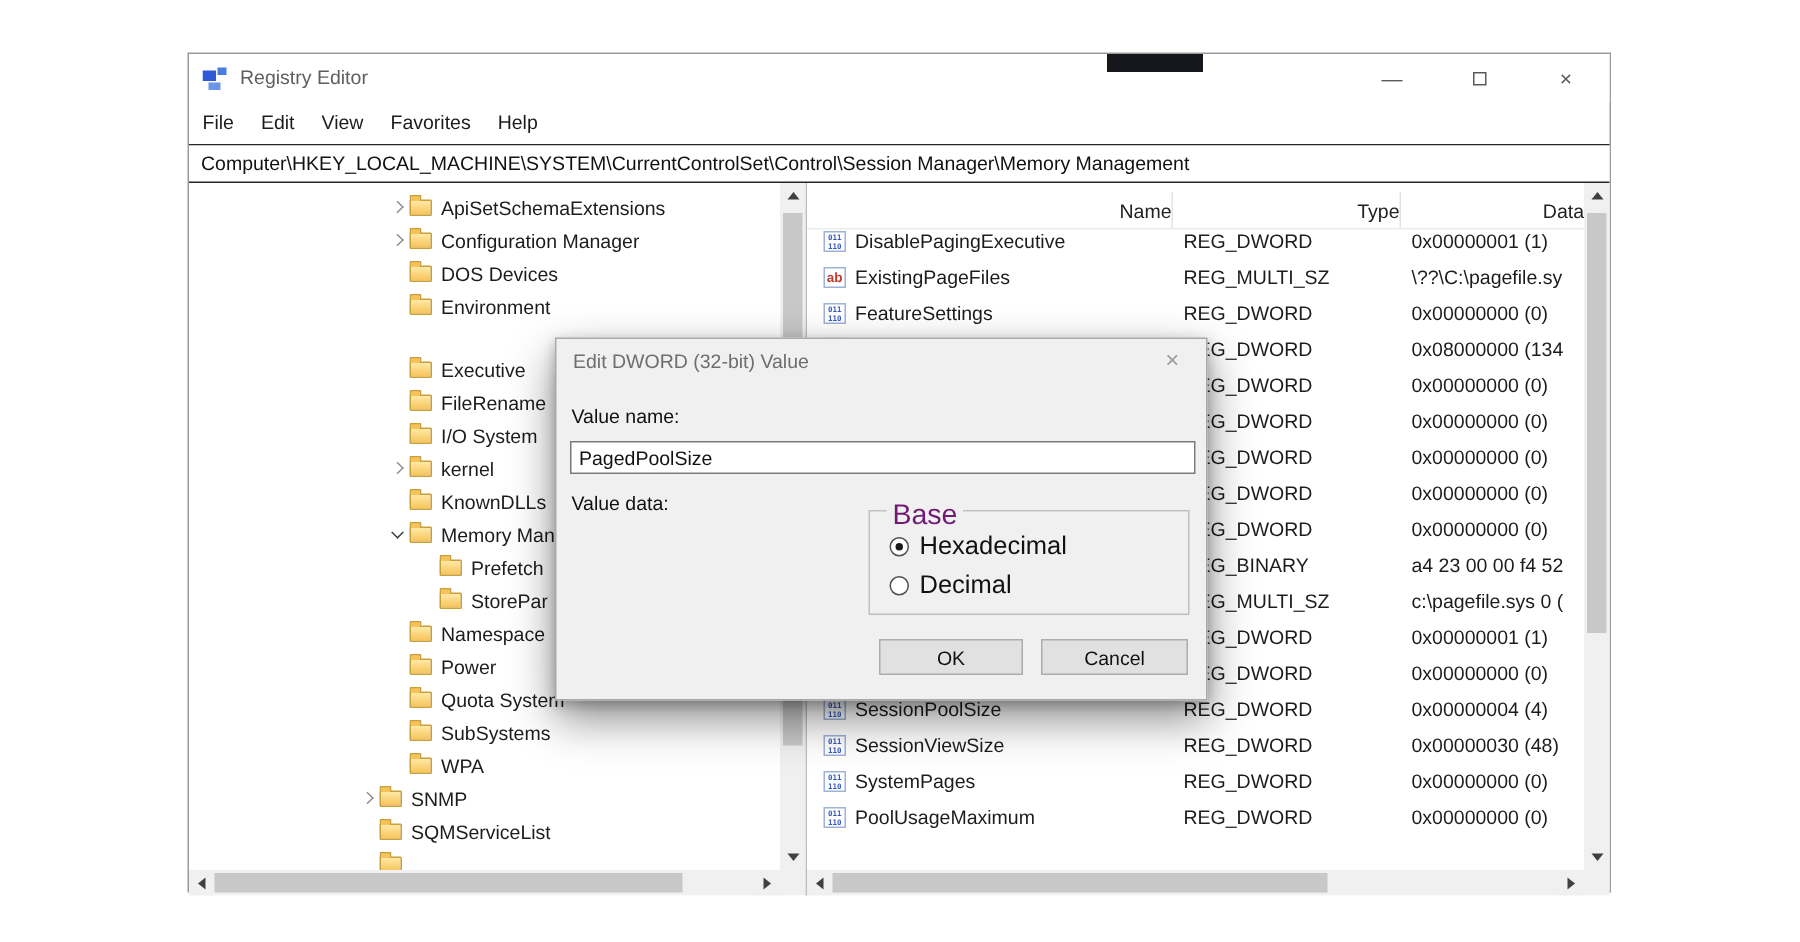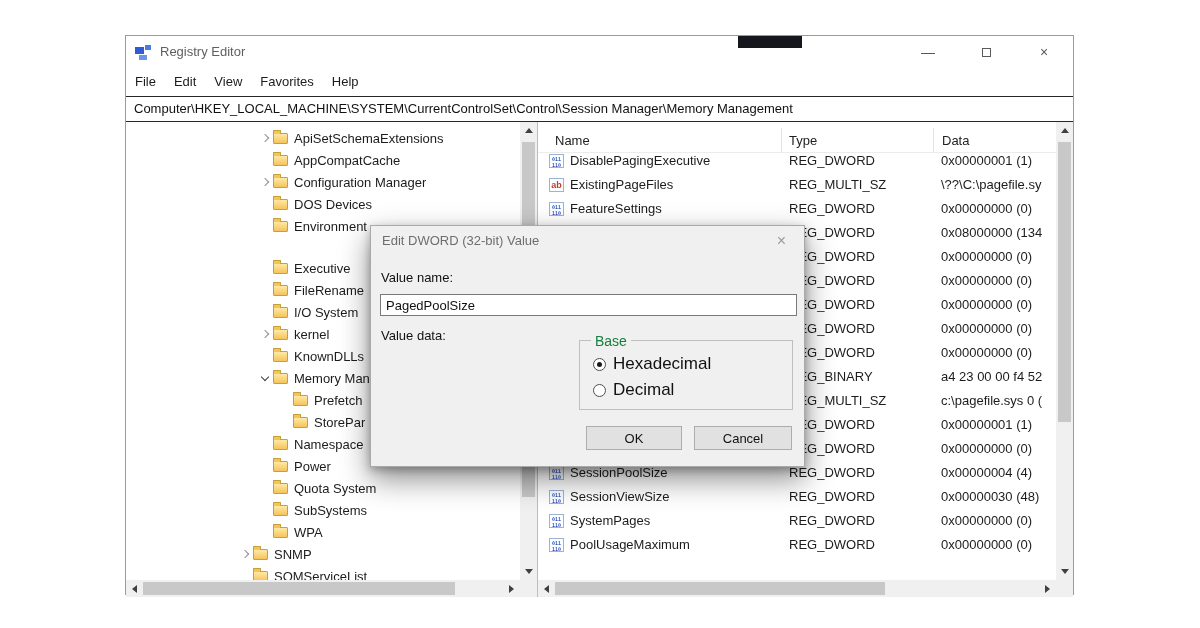--- a/index.html
+++ b/index.html
@@ -53,21 +53,21 @@
   .chev.exp::before { content:""; width:5px; height:5px; border-right:1.5px solid #3d3d3d; border-bottom:1.5px solid #3d3d3d; transform:rotate(45deg); margin-top:-3px; }
   .folder { flex:0 0 15px; position:relative; width:15px; height:11px; margin-right:6px;
             background:linear-gradient(#ffe9a6,#f6c35a); border:1px solid #c7a03c; border-radius:1px; }
   .folder::before { content:""; position:absolute; left:-1px; top:-4px; width:6px; height:3px;
             background:#f6c35a; border:1px solid #c7a03c; border-bottom:none; border-radius:1px 1px 0 0; }
   .tlabel { overflow:hidden; }
 
   
   .lheader { display:flex; height:25px; margin-top:6px; align-items:center; font-size:13px; color:#222;
              border-bottom:1px solid #ececec; margin-right:17px; }
-  .hcell { height:100%; line-height:25px; overflow:hidden; white-space:nowrap; }
+  .hcell { height:100%; line-height:25px; overflow:hidden; white-space:nowrap;text-align:right; }
   .h1 { width:243px; padding-left:17px; }
   .h2 { width:152px; padding-left:7px; border-left:1px solid #e3e3e3; }
   .h3 { flex:1; padding-left:8px; border-left:1px solid #e3e3e3; }
   .lrows { position:absolute; left:0; right:17px; top:31px; bottom:17px; overflow:hidden; }
   .lrow { display:flex; height:24px; align-items:flex-start; font-size:13px; color:#1c1c1c; white-space:nowrap; }
   .cell { overflow:hidden; white-space:nowrap; }
   .c1 { width:243px; padding-left:11px; display:flex; align-items:center; gap:6px; }
   .c2 { width:152px; padding-left:8px; }
   .c3 { flex:1; padding-left:8px; }
   .ico { flex:0 0 15px; width:15px; height:14px; border:1px solid #9eb2d4; background:#fdfeff; text-align:center; overflow:hidden; }
@@ -83,21 +83,21 @@
   .dlg-close { position:absolute; right:0; top:0; width:45px; height:30px; display:flex; align-items:center; justify-content:center;
                font-size:16px; color:#9b9b9b; }
   .dlg-label { position:absolute; left:10px; font-size:13px; color:#111; }
   .lbl-name { top:44px; }
   .lbl-data { top:102px; }
   .dlg-input { position:absolute; left:9px; height:22px; border:1px solid #7a7a7a; background:#fff;
                font-family:"Liberation Sans", sans-serif; font-size:13px; padding:0 5px; color:#111; }
   .in-name { top:68px; width:417px; }
   .in-data { top:126px; width:186px; }
   .base-group { position:absolute; left:208px; top:114px; width:214px; height:70px; border:1px solid #bfbfbf; }
-  .base-label { position:absolute; top:-8px; left:11px; background:#f0f0f0; padding:0 4px; font-size:14px; color:#15803d; }
+  .base-label { position:absolute; top:-8px; left:11px; background:#f0f0f0; padding:0 4px; font-size:19px; color:#701a75; }
   .radio-row { display:flex; align-items:center; gap:7px; height:20px; padding-left:13px; font-size:17px; color:#111; }
   .radio-row.first { margin-top:13px; }
   .radio-row.second { margin-top:6px; }
   .radio { width:13px; height:13px; border:1px solid #4f4f4f; border-radius:50%; background:#fff; position:relative; flex:0 0 13px; }
   .radio.checked::after { content:""; position:absolute; left:3px; top:3px; width:5px; height:5px; border-radius:50%; background:#1a1a1a; }
   .dlg-btn { position:absolute; top:200px; height:24px; background:#e1e1e1; border:1px solid #adadad;
              font-family:"Liberation Sans", sans-serif; font-size:13px; color:#111; }
   .btn-ok { left:215px; width:96px; }
   .btn-cancel { left:323px; width:98px; }
 </style>
@@ -139,25 +139,20 @@
       <div class="bodyarea">
 
         <div class="pane pane-left">
           <div class="tree" id="tree">
               <div class="trow" style="padding-left: 131px;">
                 <span class="chev col"></span>
                 <span class="folder"></span>
                 <span class="tlabel">ApiSetSchemaExtensions</span>
               </div>
               <div class="trow" style="padding-left: 131px;">
-                <span class="chev none"></span>
-                <span class="folder"></span>
-                <span class="tlabel">AppCompatCache</span>
-              </div>
-              <div class="trow" style="padding-left: 131px;">
                 <span class="chev col"></span>
                 <span class="folder"></span>
                 <span class="tlabel">Configuration Manager</span>
               </div>
               <div class="trow" style="padding-left: 131px;">
                 <span class="chev none"></span>
                 <span class="folder"></span>
                 <span class="tlabel">DOS Devices</span>
               </div>
               <div class="trow" style="padding-left: 131px;">

